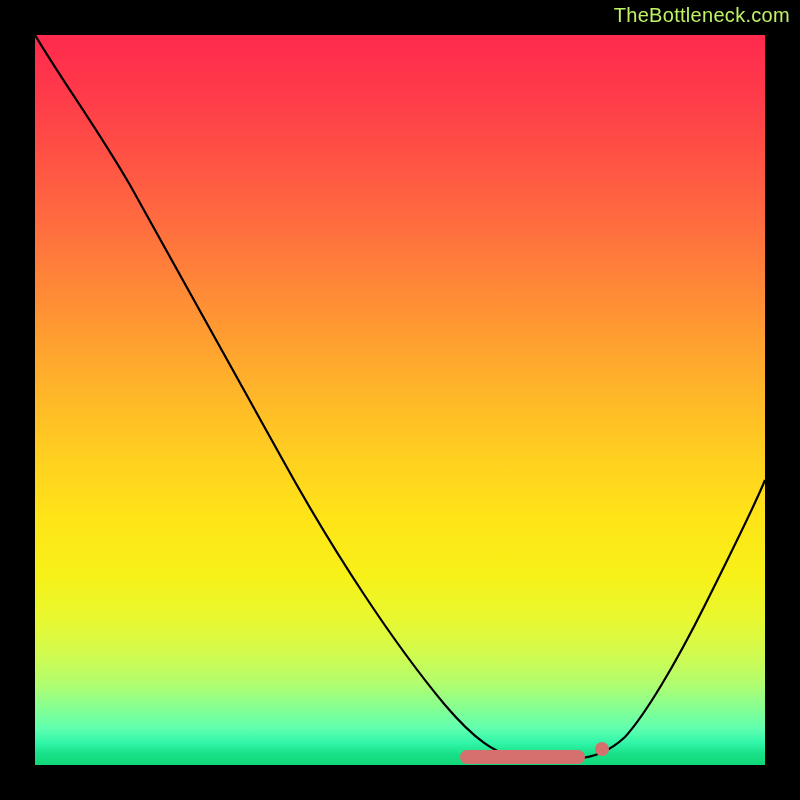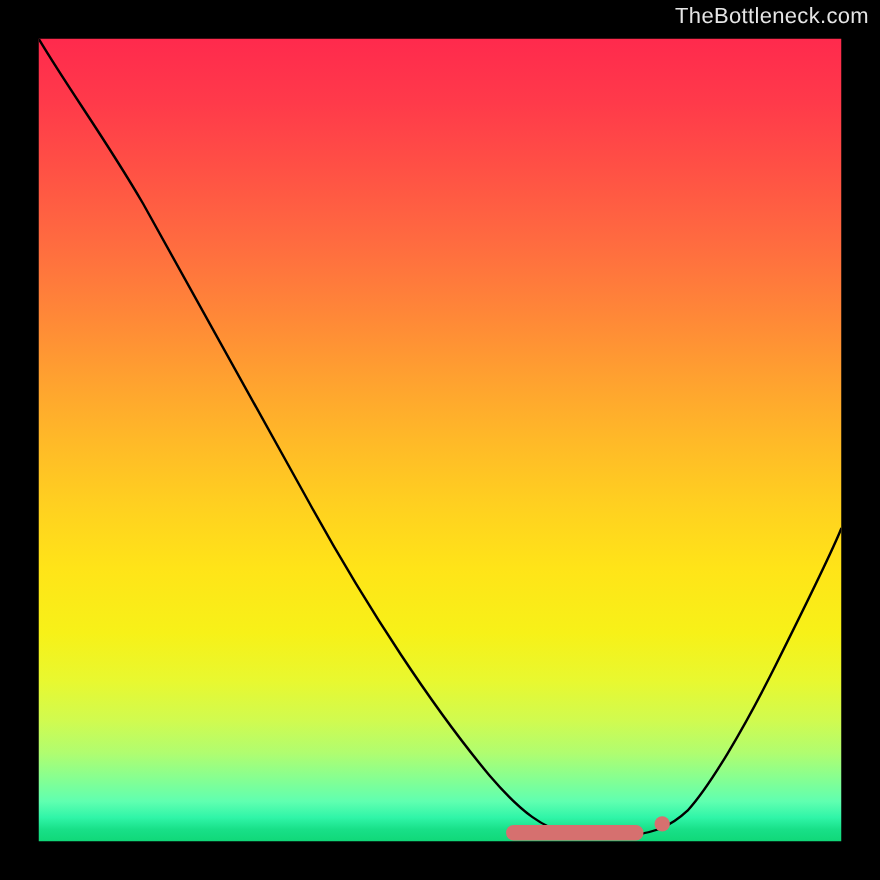--- a/index.html
+++ b/index.html
@@ -8,21 +8,21 @@
     height: 800px;
     background: #000;
     position: relative;
     overflow: hidden;
     font-family: Arial, sans-serif;
   }
   .watermark {
     position: absolute;
     top: 4px;
     right: 10px;
-    color: #e5e5e5;
+    color: #bef264;
     font-size: 20px;
     font-weight: 500;
     z-index: 10;
     letter-spacing: 0.3px;
   }
   .plot-area {
     position: absolute;
     left: 35px;
     top: 35px;
     width: 730px;

